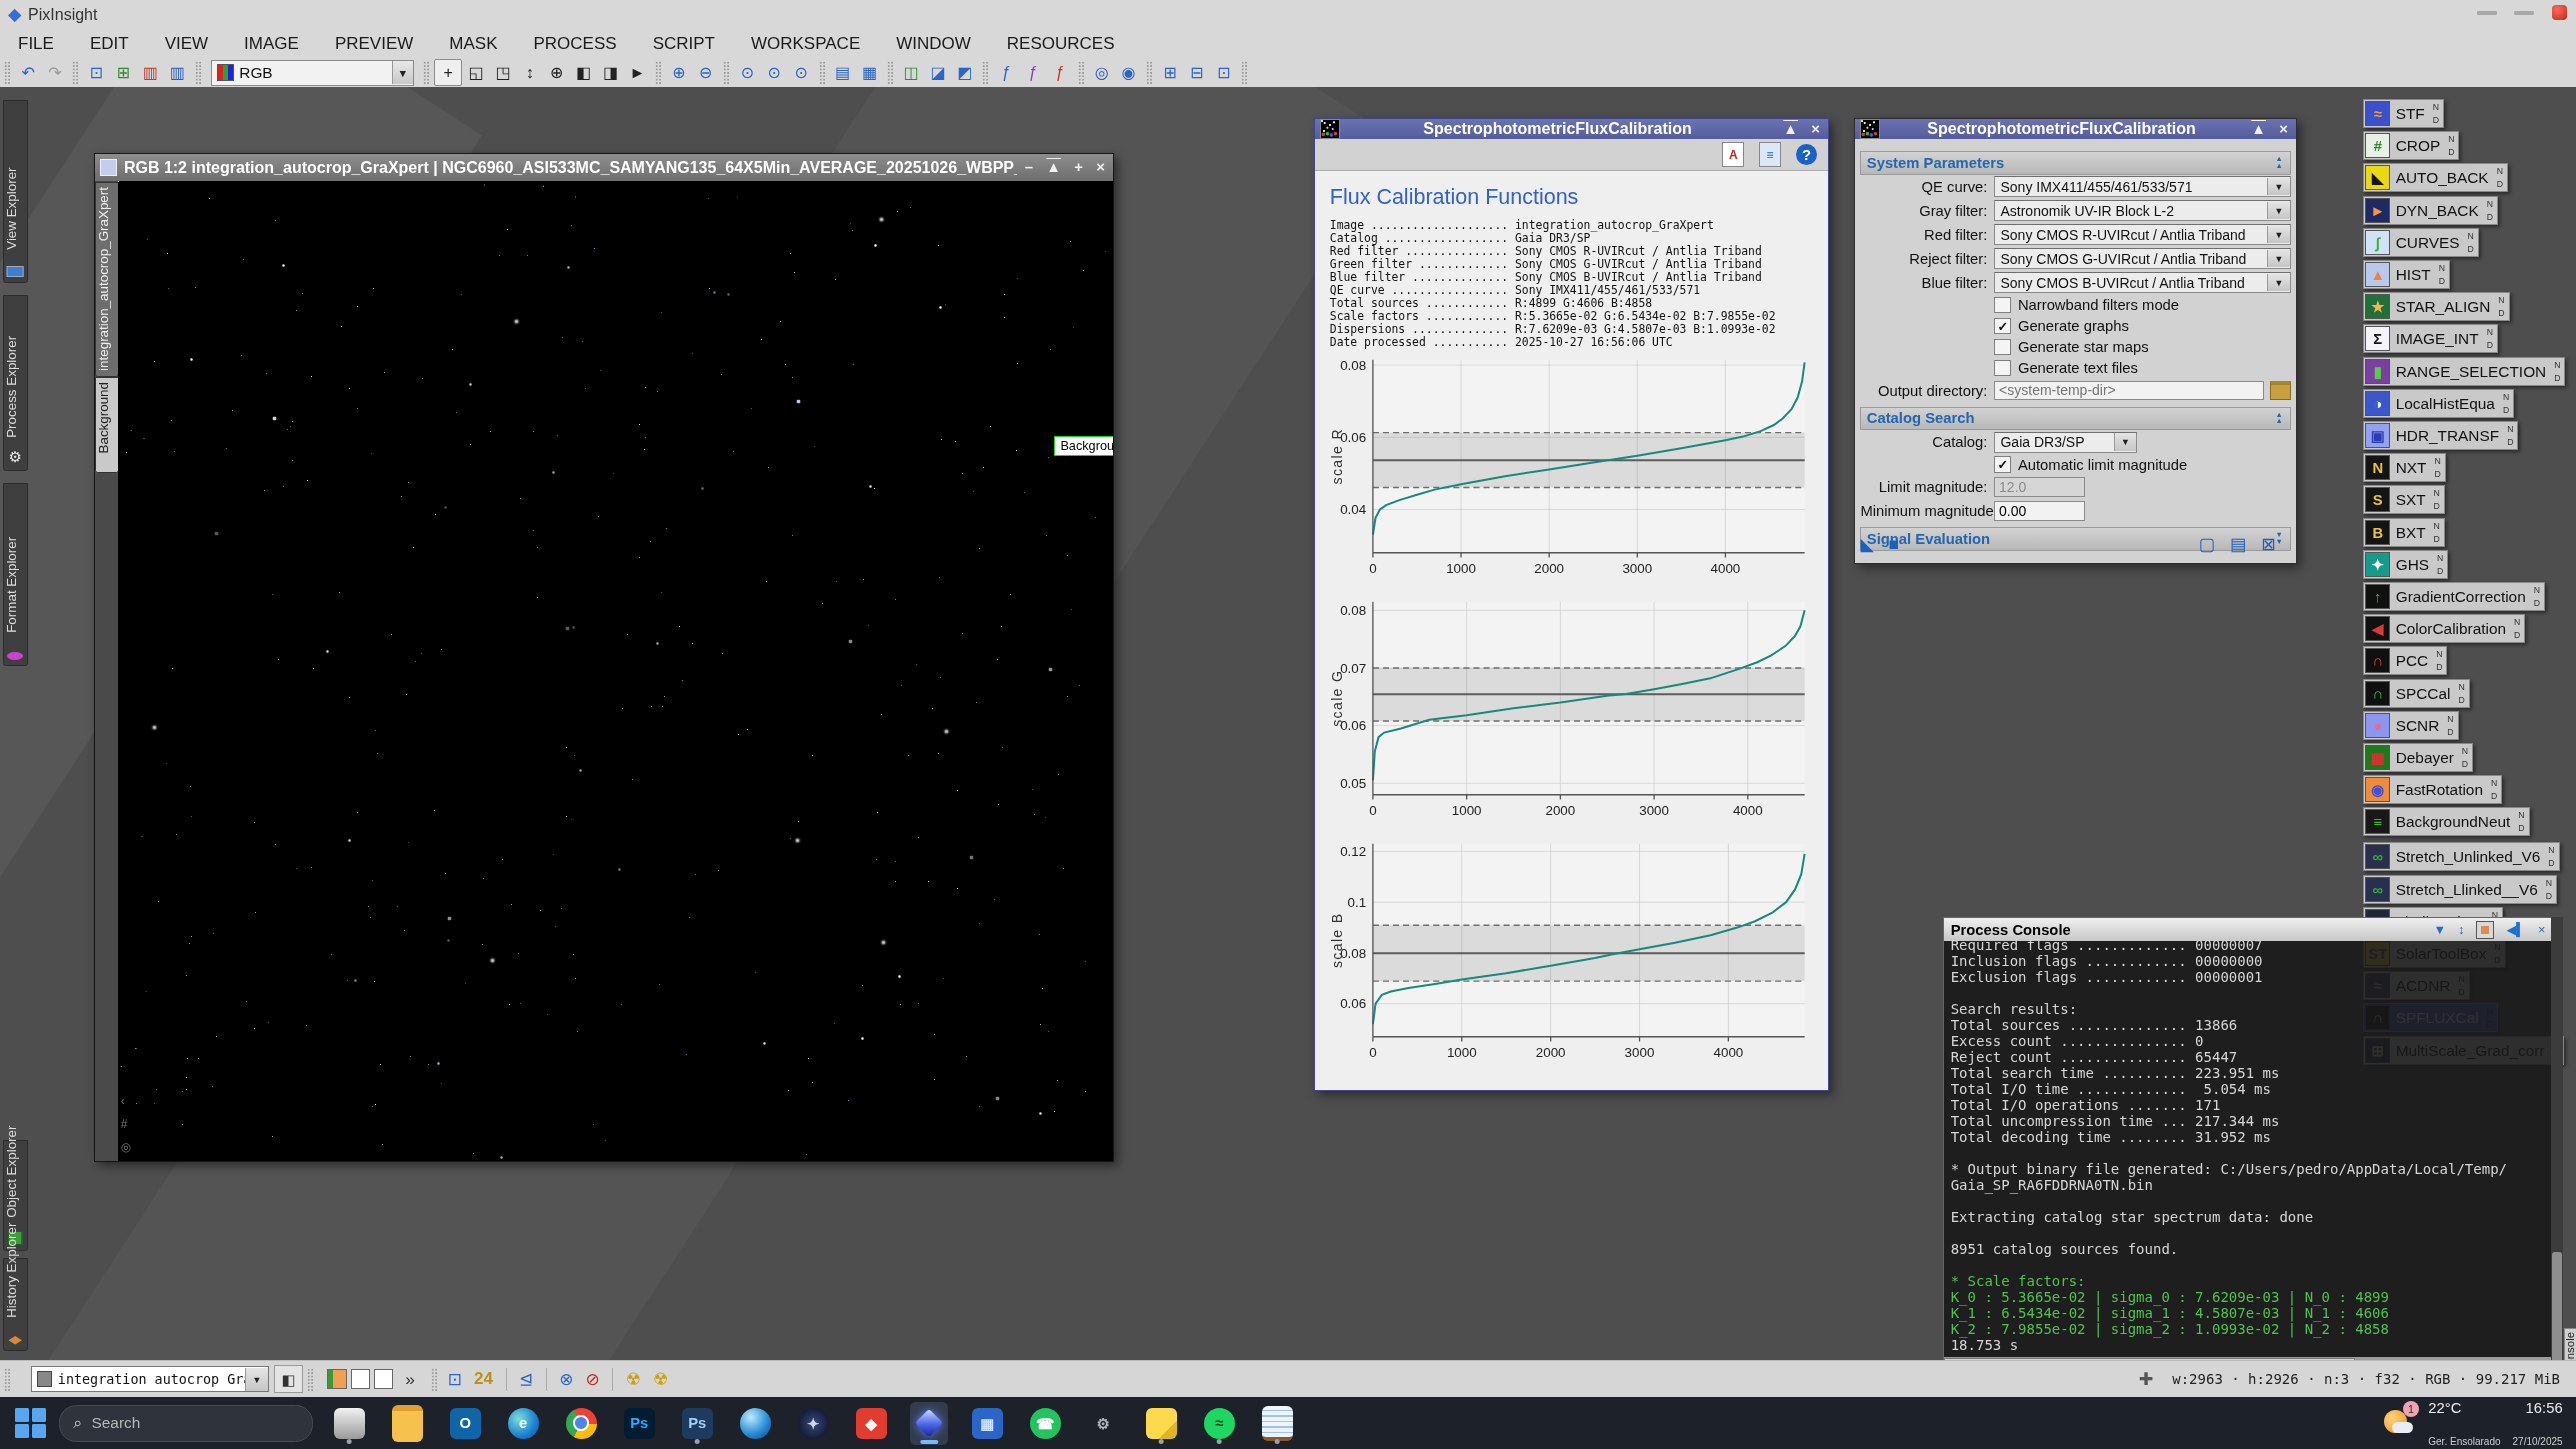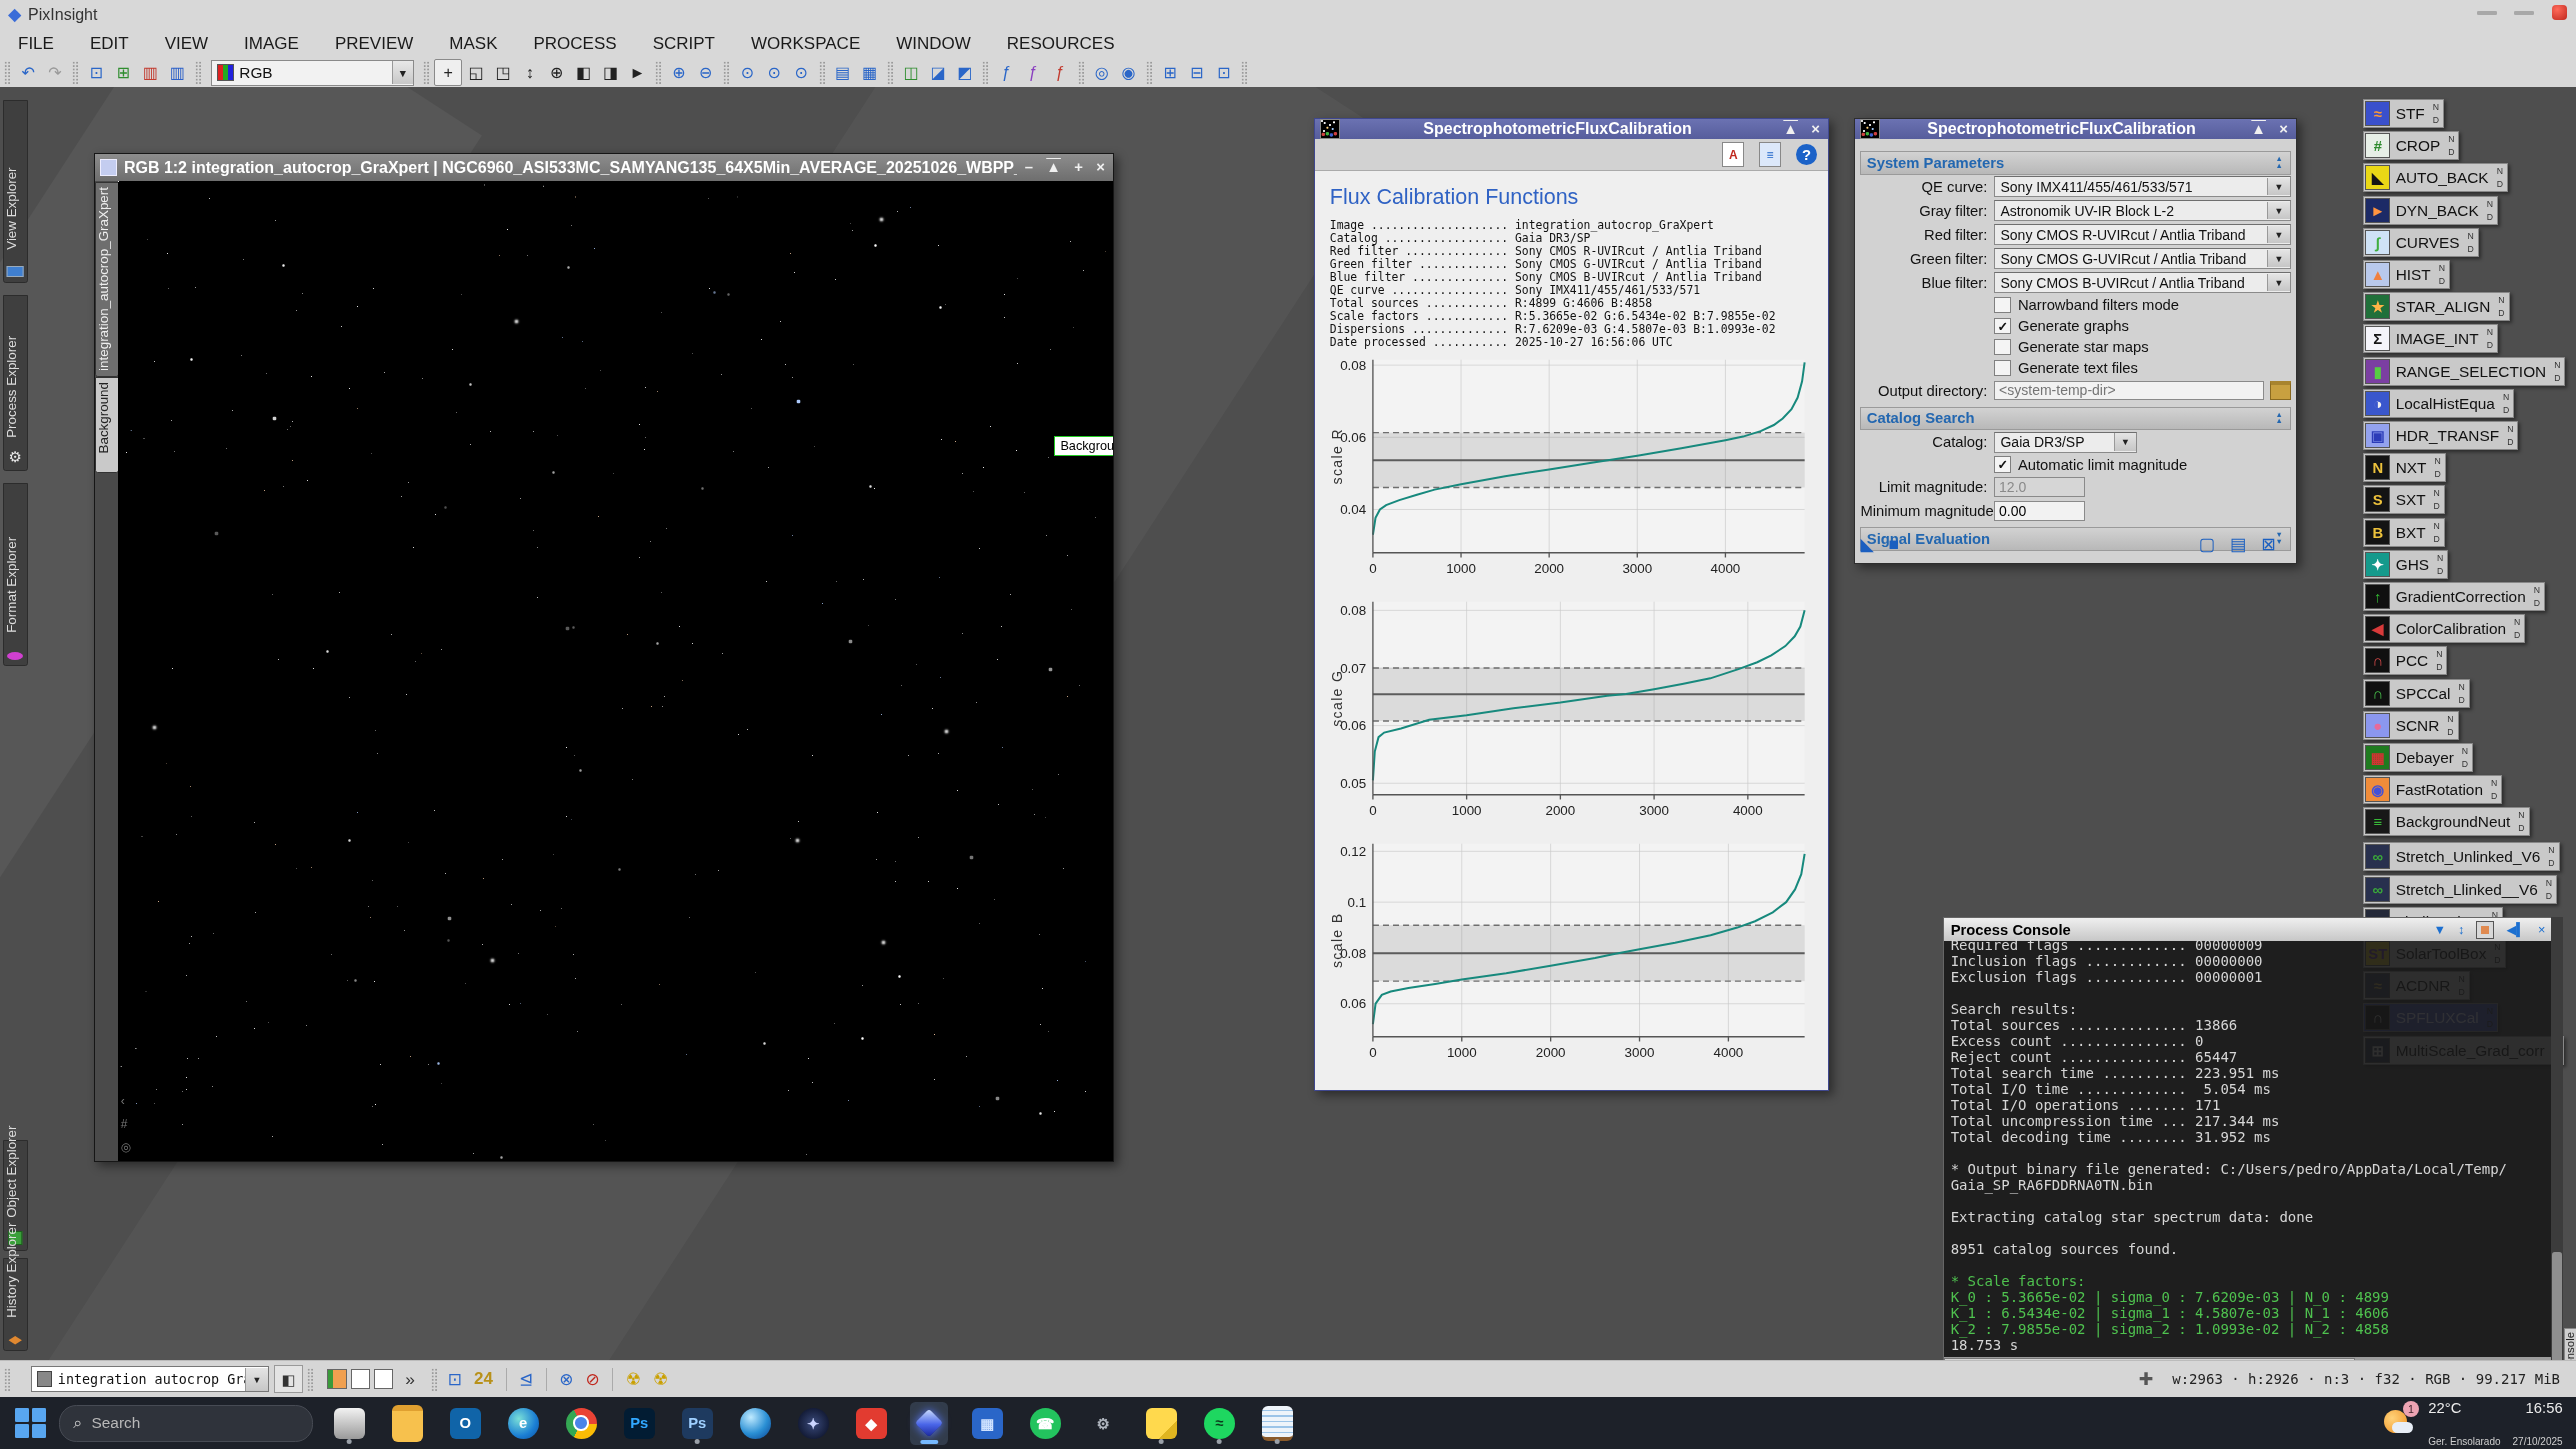--- a/index.html
+++ b/index.html
@@ -460,21 +460,21 @@
           </div>
         </div>
         <div class="frow">
           <span class="flabel">Red filter:</span>
           <div class="fbox">
             <span class="v">Sony CMOS R-UVIRcut / Antlia Triband</span>
             <span class="dda">▼</span>
           </div>
         </div>
         <div class="frow">
-          <span class="flabel">Green filter:</span>
+          <span class="flabel">Reject filter:</span>
           <div class="fbox">
             <span class="v">Sony CMOS G-UVIRcut / Antlia Triband</span>
             <span class="dda">▼</span>
           </div>
         </div>
         <div class="frow">
           <span class="flabel">Blue filter:</span>
           <div class="fbox">
             <span class="v">Sony CMOS B-UVIRcut / Antlia Triband</span>
             <span class="dda">▼</span>
@@ -795,21 +795,21 @@
         <span>▼</span>
         <span>↕</span>
         <span class="orange-box">
             <i></i>
           </span>
         <span>◀▍</span>
         <span>×</span>
       </span>
     </div>
     <div id="console-text">
-        <div>Required flags ............. 00000009</div>
+        <div>Required flags ............. 00000007</div>
         <div>Inclusion flags ............ 00000000</div>
         <div>Exclusion flags ............ 00000001</div>
         <div> </div>
         <div>Search results:</div>
         <div>Total sources .............. 13866</div>
         <div>Excess count ............... 0</div>
         <div>Reject count ............... 65447</div>
         <div>Total search time .......... 223.951 ms</div>
         <div>Total I/O time .............  5.054 ms</div>
         <div>Total I/O operations ....... 171</div>

